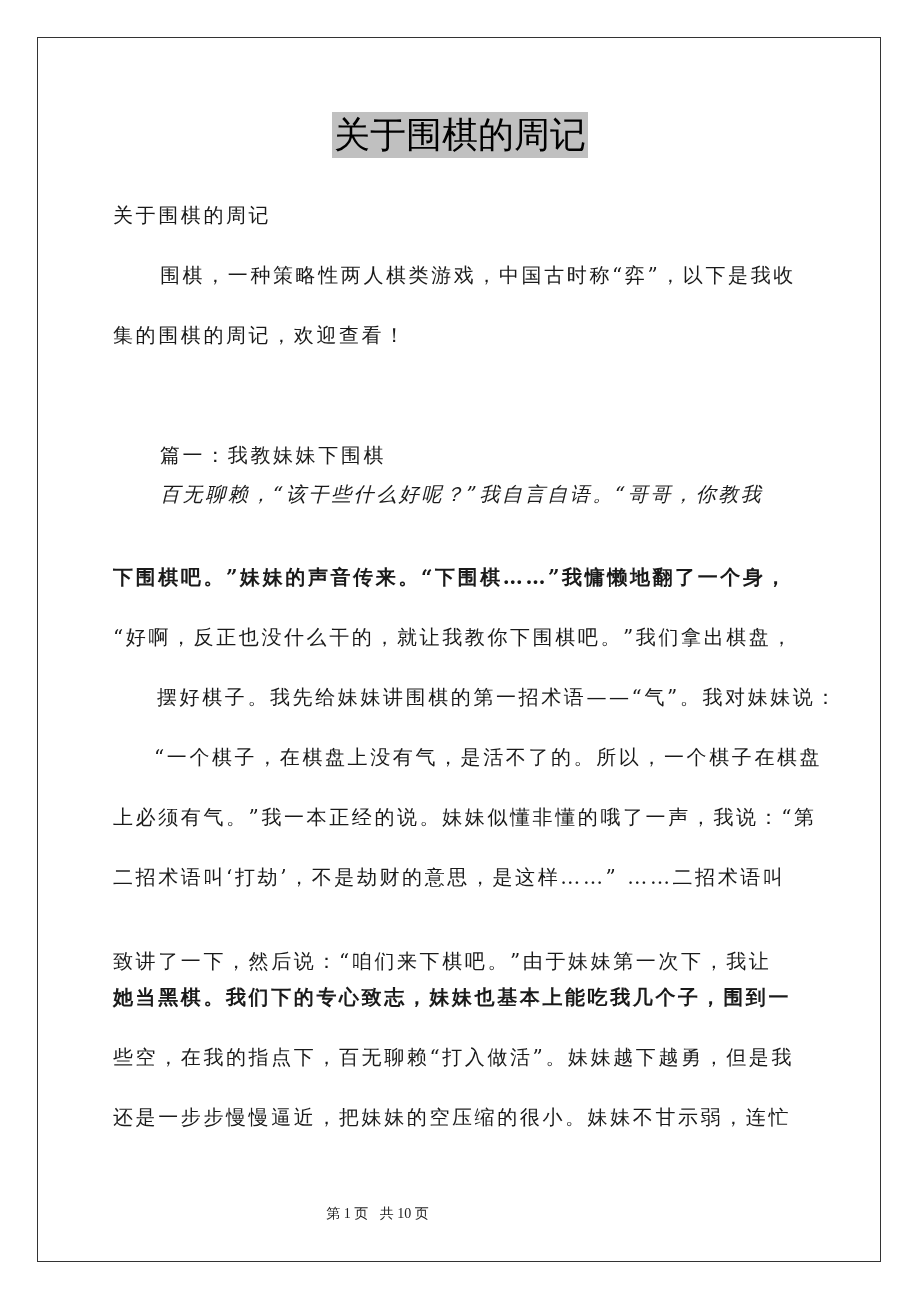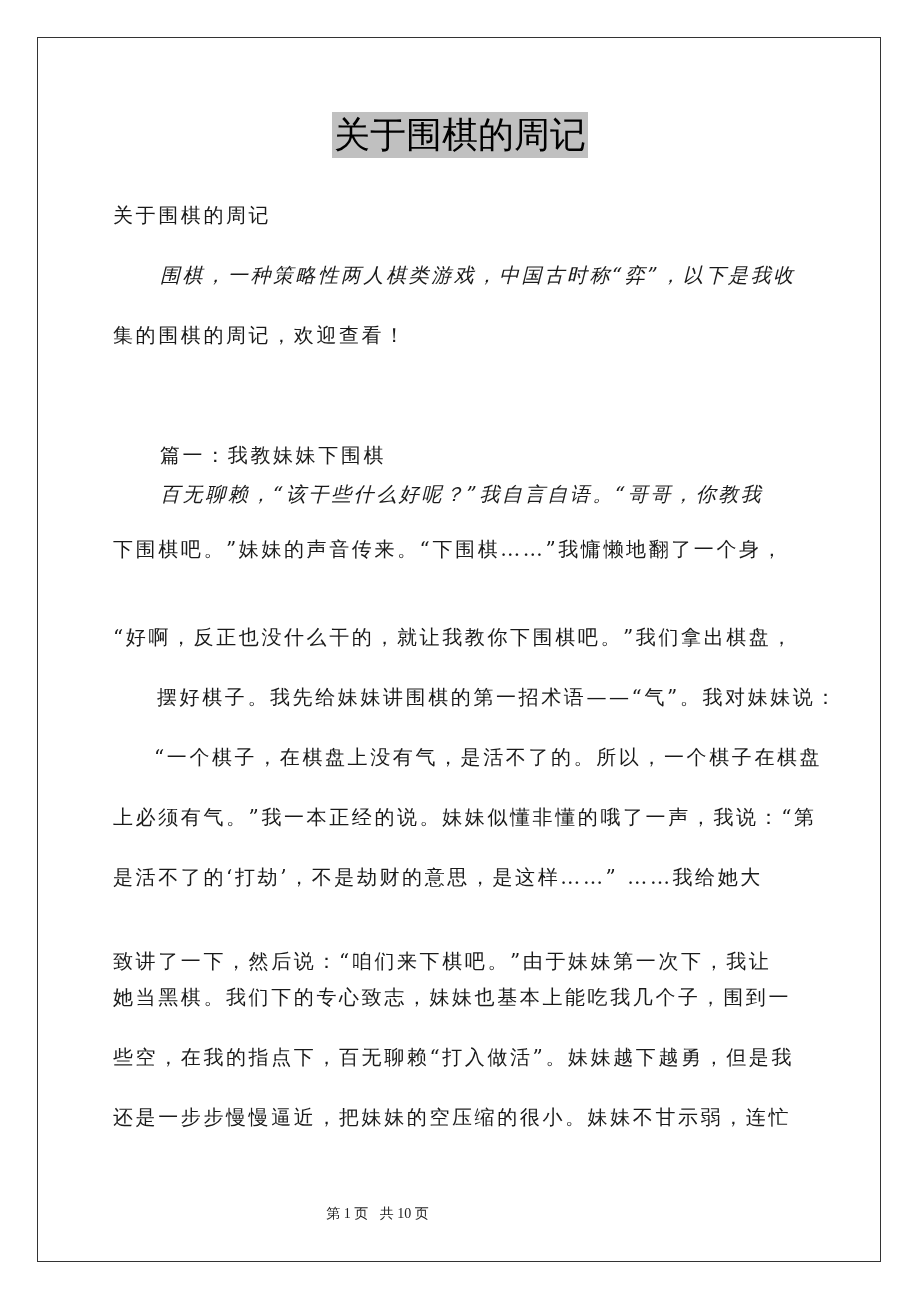--- a/index.html
+++ b/index.html
@@ -30,33 +30,33 @@
 <body>
 
 <div class="page-border"></div>
 
 <div class="title-wrap">
   <span class="title">关于围棋的周记</span>
 </div>
 
 <div class="line" style="top:201px;">关于围棋的周记</div>
 
-<div class="line indent" style="top:261px;font-style:italic;">围棋，一种策略性两人棋类游戏，中国古时称“弈”，以下是我收</div>
+<div class="line indent" style="top:261px;">围棋，一种策略性两人棋类游戏，中国古时称“弈”，以下是我收</div>
 <div class="line" style="top:321px;">集的围棋的周记，欢迎查看！</div>
 
 <div class="line indent" style="top:441px;">篇一：我教妹妹下围棋</div>
 
 <div class="line indent" style="top:480px;font-style:italic;">百无聊赖，“该干些什么好呢？”我自言自语。“哥哥，你教我</div>
-<div class="line" style="top:535px;">下围棋吧。”妹妹的声音传来。“下围棋……”我慵懒地翻了一个身，</div>
+<div class="line" style="top:563px;font-weight:bold;">下围棋吧。”妹妹的声音传来。“下围棋……”我慵懒地翻了一个身，</div>
 <div class="line" style="top:623px;">“好啊，反正也没什么干的，就让我教你下围棋吧。”我们拿出棋盘，</div>
 <div class="line" style="top:683px;margin-left:44px;">摆好棋子。我先给妹妹讲围棋的第一招术语——“气”。我对妹妹说：</div>
 <div class="line" style="top:743px;margin-left:41px;">“一个棋子，在棋盘上没有气，是活不了的。所以，一个棋子在棋盘</div>
 <div class="line" style="top:803px;">上必须有气。”我一本正经的说。妹妹似懂非懂的哦了一声，我说：“第</div>
-<div class="line" style="top:863px;">是活不了的‘打劫’，不是劫财的意思，是这样……” ……我给她大</div>
+<div class="line" style="top:863px;">二招术语叫‘打劫’，不是劫财的意思，是这样……” ……二招术语叫</div>
 <div class="line" style="top:923px;margin-top:24px;">致讲了一下，然后说：“咱们来下棋吧。”由于妹妹第一次下，我让</div>
-<div class="line" style="top:983px;">她当黑棋。我们下的专心致志，妹妹也基本上能吃我几个子，围到一</div>
+<div class="line" style="top:983px;font-weight:bold;">她当黑棋。我们下的专心致志，妹妹也基本上能吃我几个子，围到一</div>
 <div class="line" style="top:1043px;">些空，在我的指点下，百无聊赖“打入做活”。妹妹越下越勇，但是我</div>
 <div class="line" style="top:1103px;">还是一步步慢慢逼近，把妹妹的空压缩的很小。妹妹不甘示弱，连忙</div>
 
 <div class="footer">
   <span>第 1 页</span>
   <span>共 10 页</span>
 </div>
 
 </body></html>

